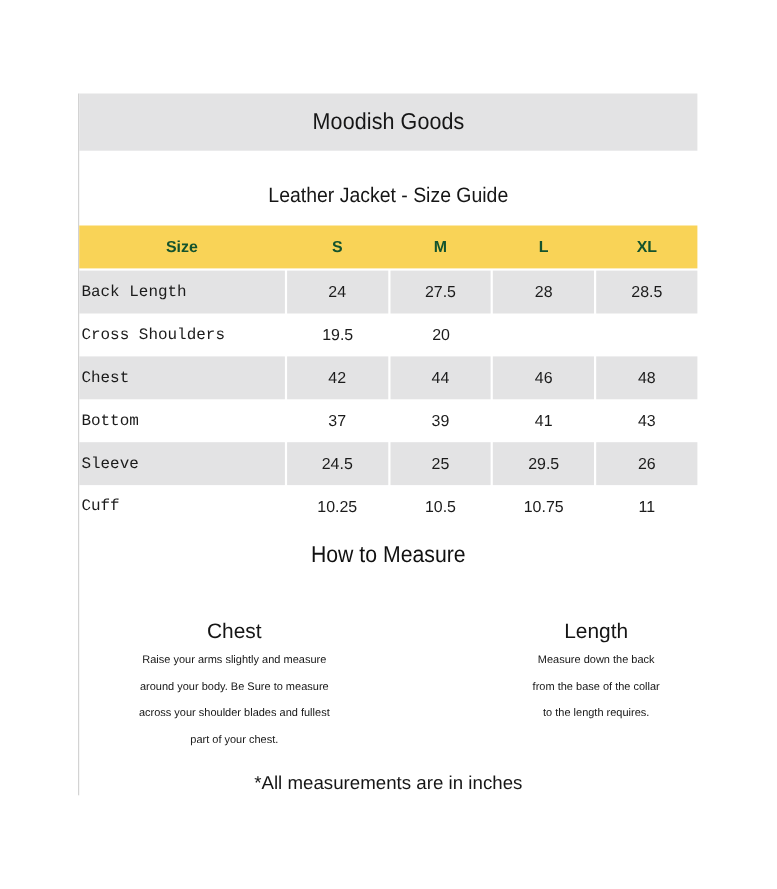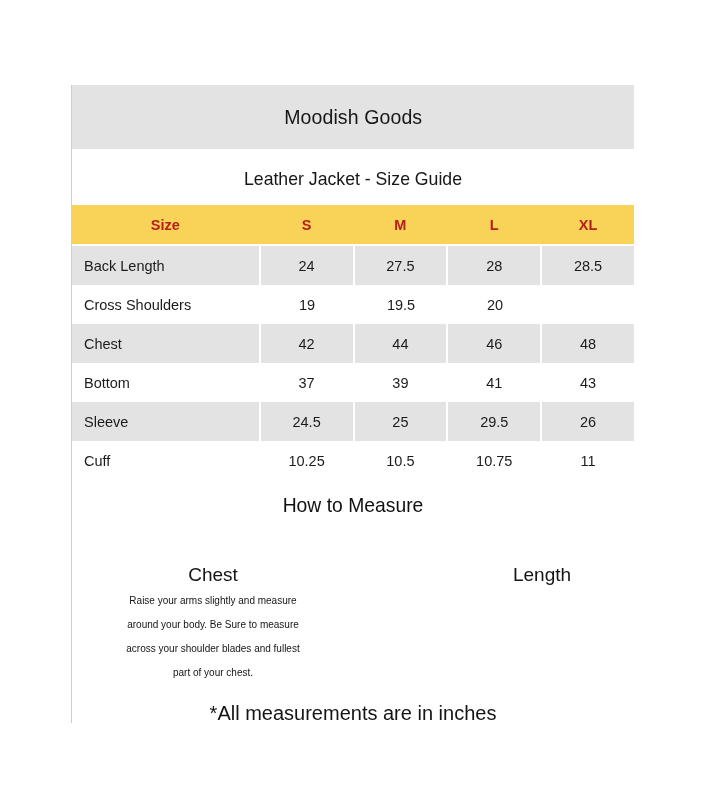--- a/index.html
+++ b/index.html
@@ -1,44 +1,44 @@
 <!DOCTYPE html>
 <html><head>
 <meta charset="utf-8">
 <style>
   html, body { margin: 0; padding: 0; background: #ffffff; }
   body { width: 706px; height: 808px; position: relative; overflow: hidden;
          font-family: "Liberation Sans", "DejaVu Sans", sans-serif; color: #1a1a1a; }
   .frame-line { position: absolute; left: 71px; top: 85px; width: 1px; height: 638px; background: #cfcfcf; }
-  .brand-box { position: absolute; left: 72px; top: 85px; width: 562px; height: 64px;
+  .brand-box { position: absolute; left: 72px; top: 85px; width: 562px; height: 52px;
                background: #e3e3e4; display: flex; align-items: center; justify-content: center; }
   .brand-title { font-size: 21px; font-weight: normal; letter-spacing: 0.1px; color: #161616; transform: scaleX(0.93); }
   .guide-title { position: absolute; left: 72px; top: 168px; width: 562px; text-align: center;
                  font-size: 19px; color: #161616; transform: scaleX(0.93); }
   .table { position: absolute; left: 72px; top: 205px; width: 562px; }
   .hdr { display: flex; height: 39px; background: #f9d357; align-items: center; }
-  .hdr .c { font-weight: bold; font-size: 14.5px; color: #b91c1c; text-align: center; }
+  .hdr .c { font-weight: bold; font-size: 14.5px; color: #14532d; text-align: center; }
   .row { display: flex; height: 39px; }
   .row.shade .c { background: #e3e3e4; }
   .row .c { font-size: 14.5px; display: flex; align-items: center; justify-content: center; color: #1b1b1b; }
-  .row .c.label { justify-content: flex-start; padding-left: 12px; }
+  .row .c.label { justify-content: flex-start; padding-left: 2px; font-family: Liberation Mono, monospace; }
   .c { box-sizing: border-box; }
   .c.label { width: 187px; }
   .c.v { width: 92px; margin-left: 2px; }
   .row { margin-top: 0; }
   .measure-title { position: absolute; left: 72px; top: 493px; width: 562px; text-align: center;
                    font-size: 21px; color: #111; transform: scaleX(0.92); }
   .col-block { position: absolute; text-align: center; }
   .col-block.chest { left: 78px; top: 563px; width: 270px; }
   .col-block.length { left: 430px; top: 563px; width: 224px; }
   .col-heading { font-size: 19px; color: #151515; line-height: 24px; margin-bottom: 2px; }
   .col-text { font-size: 10px; line-height: 24px; color: #151515; }
   .col-text span { display: block; }
   .footnote { position: absolute; left: 72px; top: 702px; width: 562px; text-align: center;
-              font-size: 20px; color: #151515; }
+              font-size: 17px; color: #151515; }
 </style>
 </head>
 <body>
 
 <div class="frame-line"></div>
 
 <div class="brand-box">
   <div class="brand-title">Moodish Goods</div>
 </div>
 
@@ -56,21 +56,20 @@
   <div class="row shade" style="margin-top:2px">
     <div class="c label">Back Length</div>
     <div class="c v">24</div>
     <div class="c v">27.5</div>
     <div class="c v">28</div>
     <div class="c v">28.5</div>
   </div>
 
   <div class="row">
     <div class="c label">Cross Shoulders</div>
-    <div class="c v">19</div>
     <div class="c v">19.5</div>
     <div class="c v">20</div>
   </div>
 
   <div class="row shade">
     <div class="c label">Chest</div>
     <div class="c v">42</div>
     <div class="c v">44</div>
     <div class="c v">46</div>
     <div class="c v">48</div>
@@ -108,15 +107,20 @@
   <div class="col-text">
     <span>Raise your arms slightly and measure</span>
     <span>around your body. Be Sure to measure</span>
     <span>across your shoulder blades and fullest</span>
     <span>part of your chest.</span>
   </div>
 </div>
 
 <div class="col-block length">
   <div class="col-heading">Length</div>
+  <div class="col-text">
+    <span>Measure down the back</span>
+    <span>from the base of the collar</span>
+    <span>to the length requires.</span>
+  </div>
 </div>
 
 <div class="footnote">*All measurements are in inches</div>
 
 </body></html>

